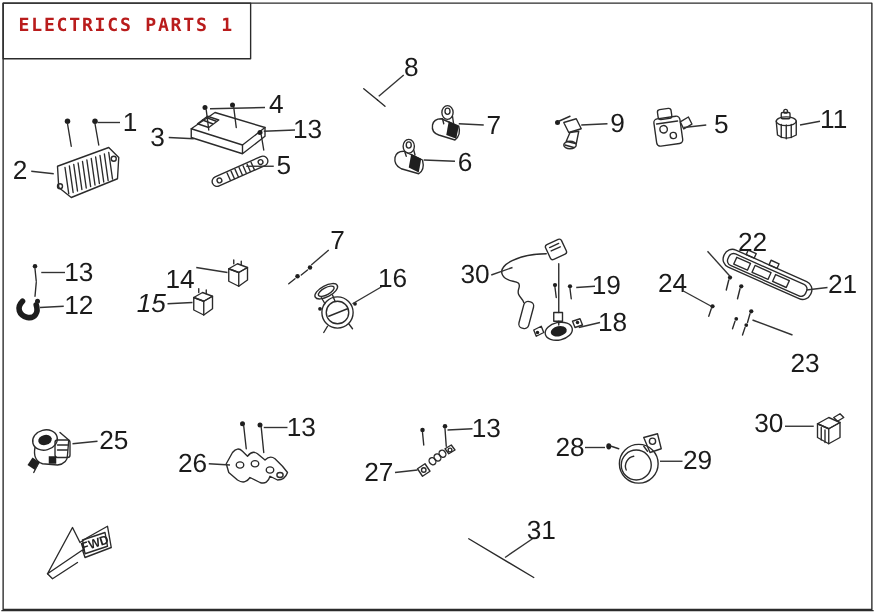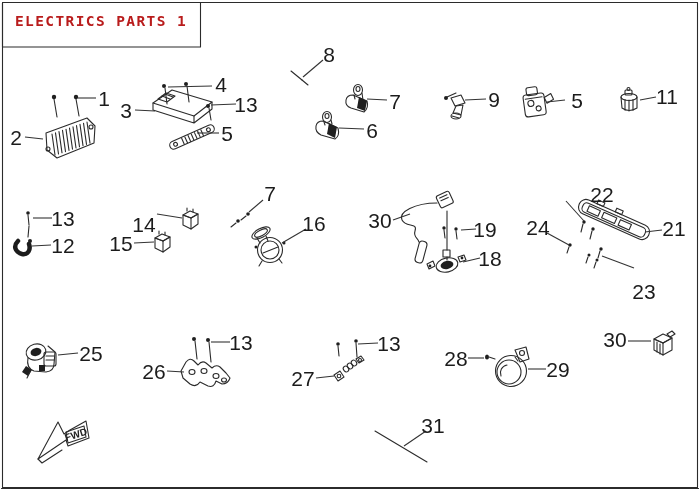--- a/index.html
+++ b/index.html
@@ -342,21 +342,21 @@
       <div class="callout" style="left: 227px; top: 133px;">5</div>
       <div class="callout" style="left: 329px; top: 54px;">8</div>
       <div class="callout" style="left: 395px; top: 101px;">7</div>
       <div class="callout" style="left: 372px; top: 130px;">6</div>
       <div class="callout" style="left: 494px; top: 99px;">9</div>
       <div class="callout" style="left: 577px; top: 100px;">5</div>
       <div class="callout" style="left: 667px; top: 96px;">11</div>
       <div class="callout" style="left: 63px; top: 218px;">13</div>
       <div class="callout" style="left: 63px; top: 245px;">12</div>
       <div class="callout" style="left: 144px; top: 224px;">14</div>
-      <div class="callout" style="left: 121px; top: 243px;">15</div>
+      <div class="callout" style="left: 121px; top: 243px; font-style: italic;">15</div>
       <div class="callout" style="left: 270px; top: 193px;">7</div>
       <div class="callout" style="left: 314px; top: 223px;">16</div>
       <div class="callout" style="left: 380px; top: 220px;">30</div>
       <div class="callout" style="left: 485px; top: 229px;">19</div>
       <div class="callout" style="left: 490px; top: 258px;">18</div>
       <div class="callout" style="left: 560px; top: 194px; margin-left: 42px;">22</div>
       <div class="callout" style="left: 538px; top: 227px;">24</div>
       <div class="callout" style="left: 674px; top: 228px;">21</div>
       <div class="callout" style="left: 644px; top: 258px; margin-top: 33px;">23</div>
       <div class="callout" style="left: 91px; top: 353px;">25</div>

